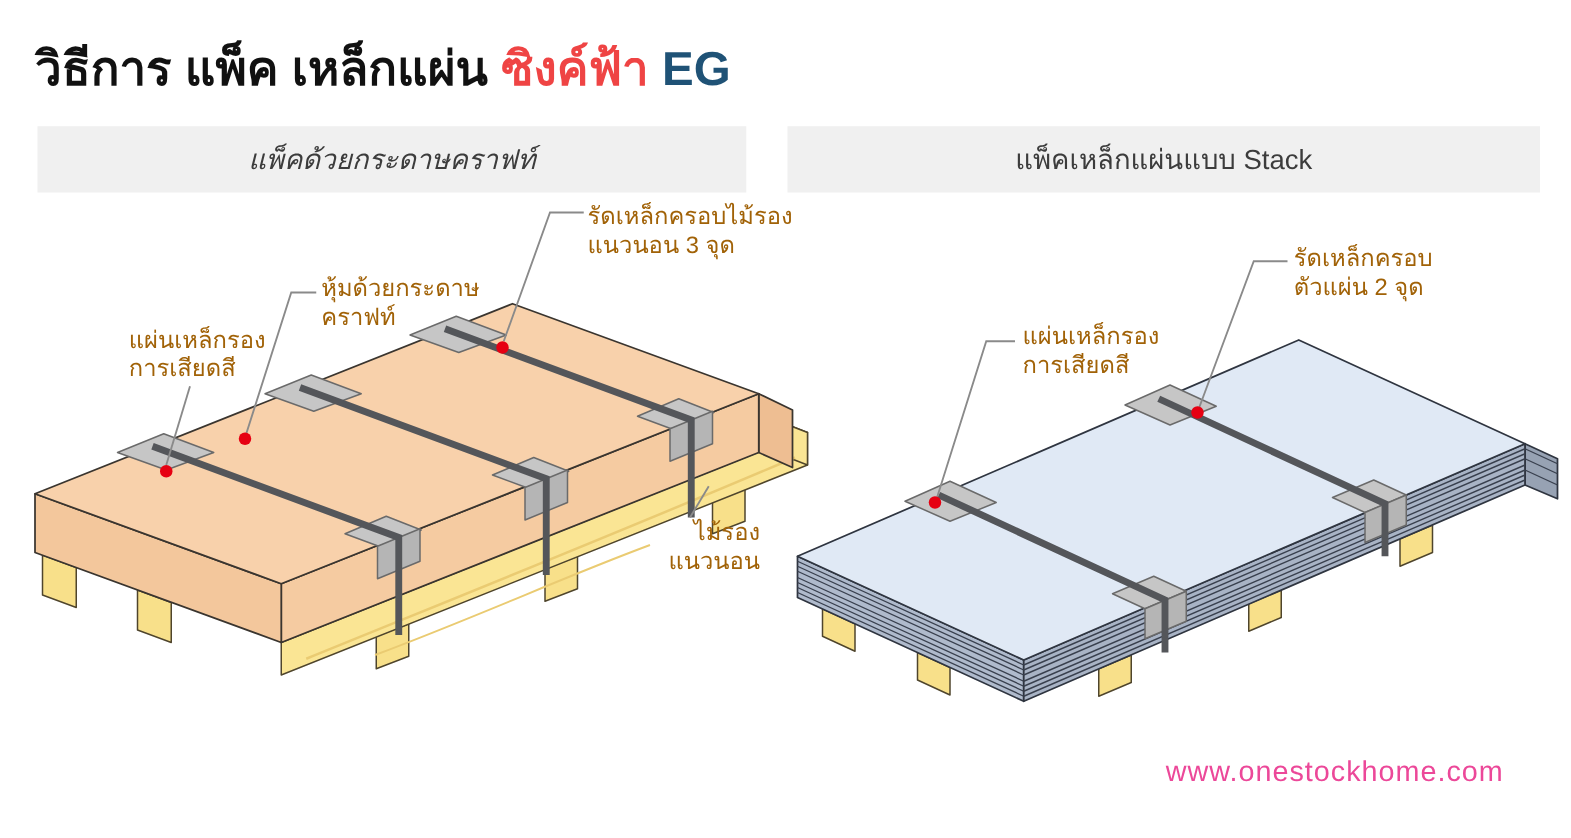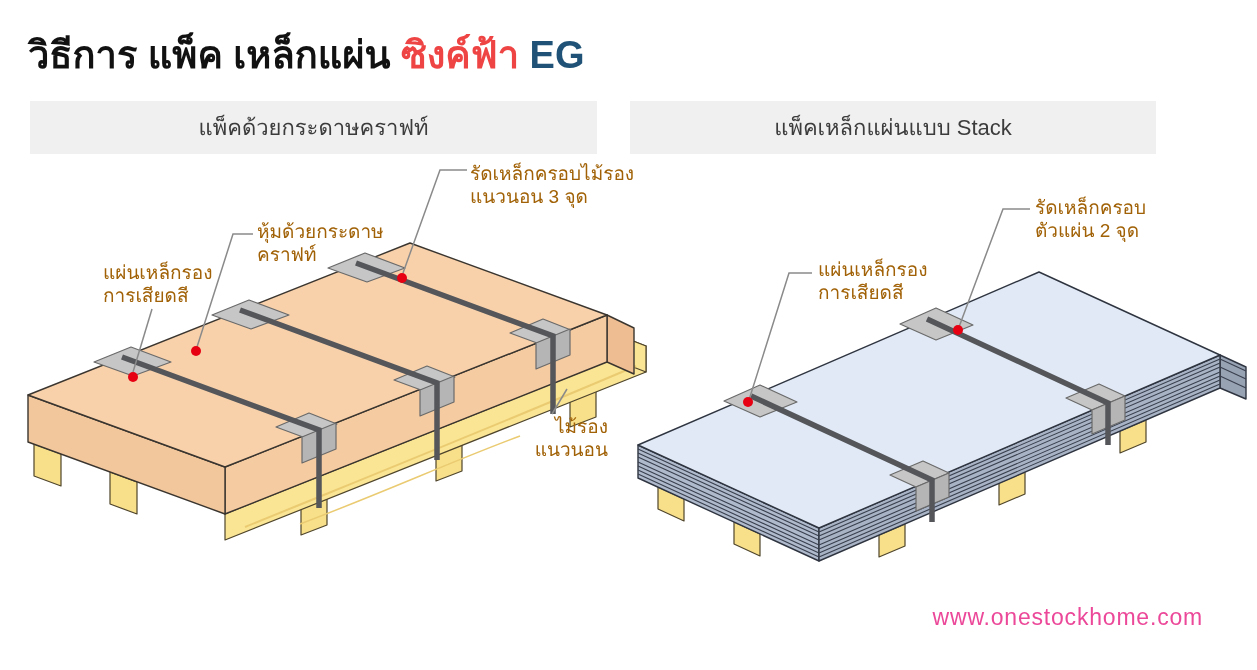--- a/index.html
+++ b/index.html
@@ -14,22 +14,22 @@
     white-space:nowrap;
   }
   .page-title .t-blue{color:#ef4444;}
   .page-title .t-blue-bold{color:#1F5276;font-weight:800;margin-top:16px;}
   .panel-header{
     position:absolute;top:101px;height:53px;
     background:#F0F0F0;
     font-size:22px;color:#3C3C3C;
     text-align:center;line-height:53px;
   }
-  #hdr-left{left:30px;width:567px;}
-  #hdr-right{left:630px;width:526px;}
+  #hdr-left{left:30px;width:567px;font-style:italic;}
+  #hdr-right{left:630px;width:602px;}
   .illus{position:absolute;}
   #illus-left{left:0;top:150px;}
   #illus-right{left:630px;top:185px;}
   .callout{
     position:absolute;
     font-size:19px;line-height:23px;color:#a16207;
     white-space:pre-line;
   }
   #lbl-pad-left{left:103px;top:261px;}
   #lbl-kraft{left:257px;top:220px;}

